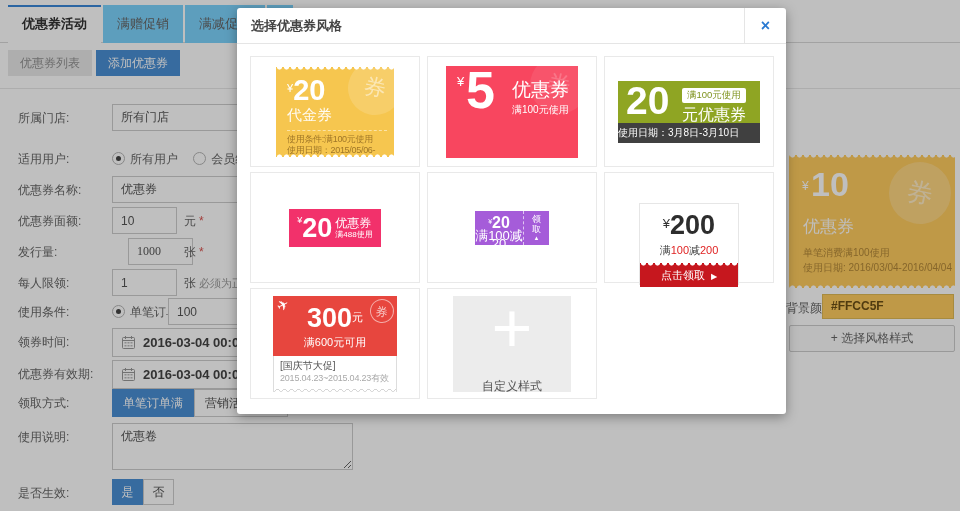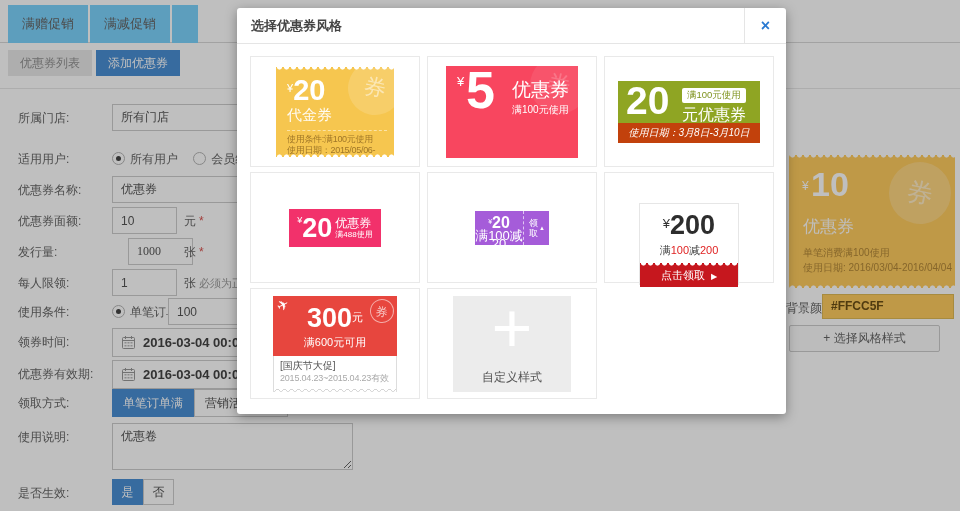--- a/index.html
+++ b/index.html
@@ -42,21 +42,21 @@
   .preview { position:absolute; left:789px; top:155px; width:166px; height:133px; background:#FFCC5F; border-radius:2px; }
   .pv-cur { position:absolute; left:13px; top:24px; font-size:12px; color:#fff; }
   .pv-num { position:absolute; left:22px; top:10px; font-size:34px; font-weight:bold; color:#fff; }
   .pv-title { position:absolute; left:14px; top:60px; font-size:17px; color:rgba(255,255,255,.95); }
   .pv-cond { position:absolute; left:14px; top:91px; font-size:10px; color:#b3893a; }
   .pv-date { position:absolute; left:14px; top:106px; font-size:10px; color:#b3893a; }
   .wm-fill { position:absolute; border-radius:50%; text-align:center; }
   .pv-wm { right:4px; top:7px; width:62px; height:62px; background:rgba(255,255,255,.22); color:rgba(255,255,255,.55); font-size:26px; line-height:62px; transform:rotate(12deg); }
   .bg-label { position:absolute; left:786px; top:300px; color:#666; }
   .bg-input { position:absolute; left:822px; top:294px; width:132px; height:25px; background:#FFCC5F; border:1px solid #dfba55; line-height:23px; padding-left:8px; color:#6b4f15; font-weight:bold; }
-  .choose-btn { position:absolute; left:789px; top:325px; width:151px; height:27px; border:1px solid #ccc; border-radius:2px; background:#fbfbfb; text-align:center; line-height:25px; color:#666; cursor:pointer; }
+  .choose-btn { position:absolute; left:789px; top:325px; width:166px; height:27px; border:1px solid #ccc; border-radius:2px; background:#fbfbfb; text-align:center; line-height:25px; color:#666; cursor:pointer; }
   
   .overlay { position:absolute; inset:0; background:rgba(0,0,0,.25); z-index:5; }
   .modal { position:absolute; left:237px; top:8px; width:549px; height:406px; background:#fff; border-radius:3px; box-shadow:0 3px 12px rgba(0,0,0,.35); z-index:10; }
   .m-head { position:relative; height:36px; border-bottom:1px solid #e5e5e5; }
   .m-title { position:absolute; left:14px; top:0; line-height:36px; font-size:13px; font-weight:bold; color:#444; }
   .m-close { position:absolute; right:0; top:0; width:42px; height:36px; border-left:1px solid #e5e5e5; text-align:center; line-height:36px; color:#2a7ad2; font-size:16px; font-weight:bold; cursor:pointer; }
   .m-grid { position:absolute; left:13px; top:48px; display:grid; grid-template-columns:repeat(3,170px); grid-auto-rows:111px; gap:5px 7px; }
   .cell { background:#fff; border:1px solid #e9e9e9; display:flex; align-items:center; justify-content:center; position:relative; cursor:pointer; }
   
   .sc { position:absolute; left:0; right:0; height:4px; background-repeat:repeat-x; background-size:7px 4px; }
@@ -76,35 +76,35 @@
   .c2-cur { position:absolute; left:11px; top:8px; font-size:13px; color:#fff; }
   .c2-num { position:absolute; left:20px; top:-6px; font-size:52px; font-weight:bold; color:#fff; line-height:60px; }
   .c2-title { position:absolute; left:66px; top:11px; font-size:19px; color:#fff; }
   .c2-cond { position:absolute; left:66px; top:37px; font-size:10px; color:#fff; }
   .c2-btn { position:absolute; left:10px; right:10px; bottom:8px; height:25px; background:#f9cdd5; color:#e8536b; font-size:13px; text-align:center; line-height:25px; border-radius:2px; }
   
   .c3 { width:142px; height:62px; background:#8fa523; position:relative; }
   .c3-num { position:absolute; left:8px; top:-4px; font-size:39px; font-weight:bold; color:#fff; line-height:48px; }
   .c3-badge { position:absolute; left:64px; top:7px; background:#fff; color:#7e921c; font-size:9.5px; padding:1px 5px; border-radius:2px; }
   .c3-title { position:absolute; left:64px; top:24px; font-size:16px; color:#fff; }
-  .c3-bar { position:absolute; left:0; right:0; bottom:0; height:20px; background:#c2410c; color:#fff; font-size:10px; text-align:center; line-height:20px;font-style:italic; }
+  .c3-bar { position:absolute; left:0; right:0; bottom:0; height:20px; background:#404040; color:#fff; font-size:10px; line-height:20px; }
   
   .c4 { width:92px; height:38px; background:#f2316b; color:#fff; display:flex; align-items:center; justify-content:center; }
   .c4-cur { font-size:9px; align-self:flex-start; margin-top:6px; }
   .c4-num { font-size:27px; font-weight:bold; line-height:38px; }
   .c4-col { margin-left:3px; }
   .c4-title { font-size:12px; line-height:13px; }
   .c4-cond { font-size:8px; line-height:9px; }
   
   .c5 { width:74px; height:34px; background:#a55cd9; color:#fff; display:flex; }
   .c5-left { width:48px; text-align:center; padding-top:3px; }
   .c5-cur { font-size:7px; vertical-align:4px; }
   .c5-num { font-size:16px; font-weight:bold; }
   .c5-cond { font-size:13px; line-height:8px; }
-  .c5-right { width:26px; border-left:1px dashed rgba(255,255,255,.65); display:flex; flex-direction:row; align-items:center; justify-content:center; }
+  .c5-right { width:26px; border-left:1px dashed rgba(255,255,255,.65); display:flex; flex-direction:column; align-items:center; justify-content:center; }
   .c5-btn { width:11px; font-size:9px; line-height:10px; word-break:break-all; text-align:center; }
   .c5-arrow { font-size:6px; margin-top:1px; }
   
   .c6 { width:100px; height:82px; background:#fff; border:1px solid #e6e6e6; text-align:center;margin-top:32px; }
   .c6-cur { font-size:13px; color:#333; vertical-align:6px; }
   .c6-num { font-size:27px; font-weight:bold; color:#2d2d2d; line-height:34px; }
   .c6-amt { margin-top:4px; }
   .c6-cond { font-size:11px; margin-top:1px; color:#444; }
   .c6-red { color:#e02222; }
   .c6-bar { position:relative; margin-top:5px; height:24px; background:#c6171e; color:#fff; font-size:11px; line-height:24px; }
@@ -123,26 +123,27 @@
   .c8-num { font-size:27px; font-weight:bold; line-height:34px; vertical-align:middle; }
   .c8-unit { font-size:11px; }
   .c8-amt { padding-top:5px; }
   .c8-cond { font-size:11px; margin-top:0; }
   .c8-bot { position:relative; height:36px; background:#fff; border:1px solid #ddd; border-top:none; padding:3px 6px 0; text-align:left; }
   .c8-tag { font-size:10px; color:#555; line-height:13px; }
   .c8-date { font-size:9px; color:#a9a9a9; letter-spacing:-.2px; line-height:12px; }
   
   .c9 { width:118px; height:96px; background:#ececec; text-align:center; }
   .c9-plus { font-size:70px; font-weight:100; color:#fff; line-height:64px; }
-  .c9-label { font-size:12px; color:#555; margin-top:9px; }
+  .c9-label { font-size:12px; color:#555; margin-top:18px; }
 </style>
 </head>
 <body>
 
 <div class="tabbar">
+  <div class="tab active">优惠券活动</div>
   <div class="tab">满赠促销</div>
   <div class="tab">满减促销</div>
   <div class="tab stub"></div>
 </div>
 
 <div class="subnav">
   <div class="subtab plain">优惠券列表</div>
   <div class="subtab blue">添加优惠券</div>
 </div>
 <div class="hdiv"></div>

